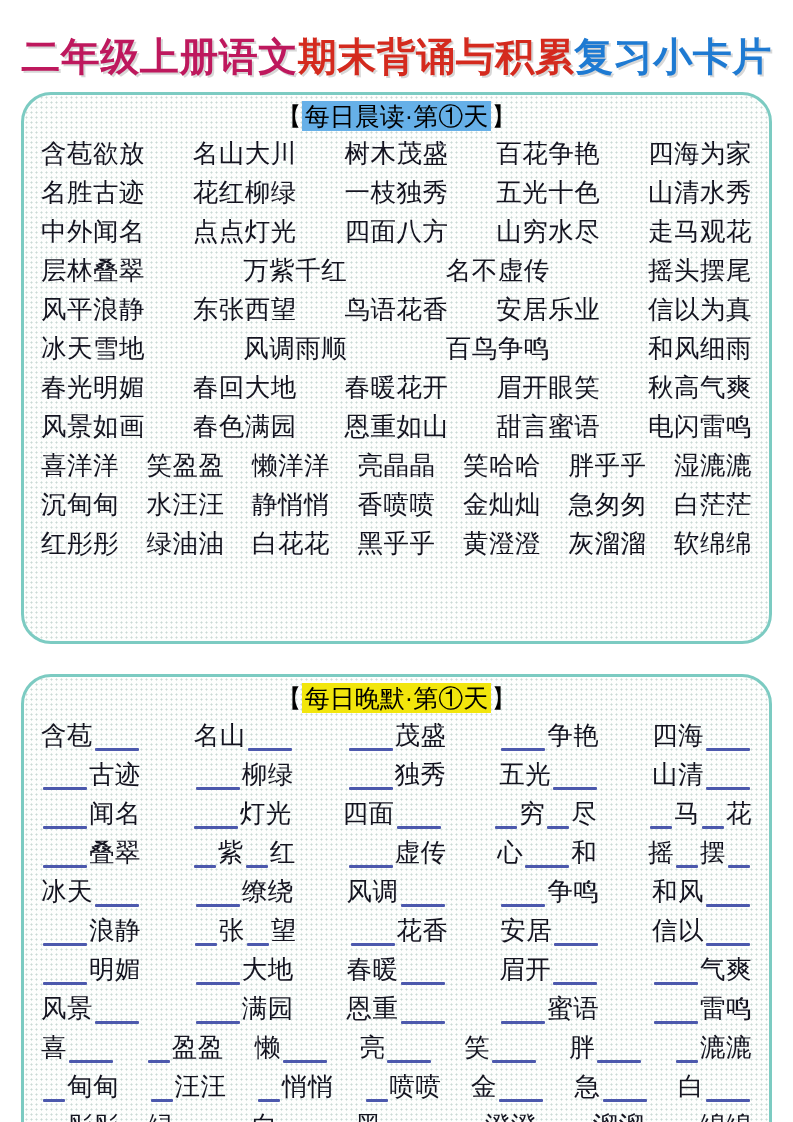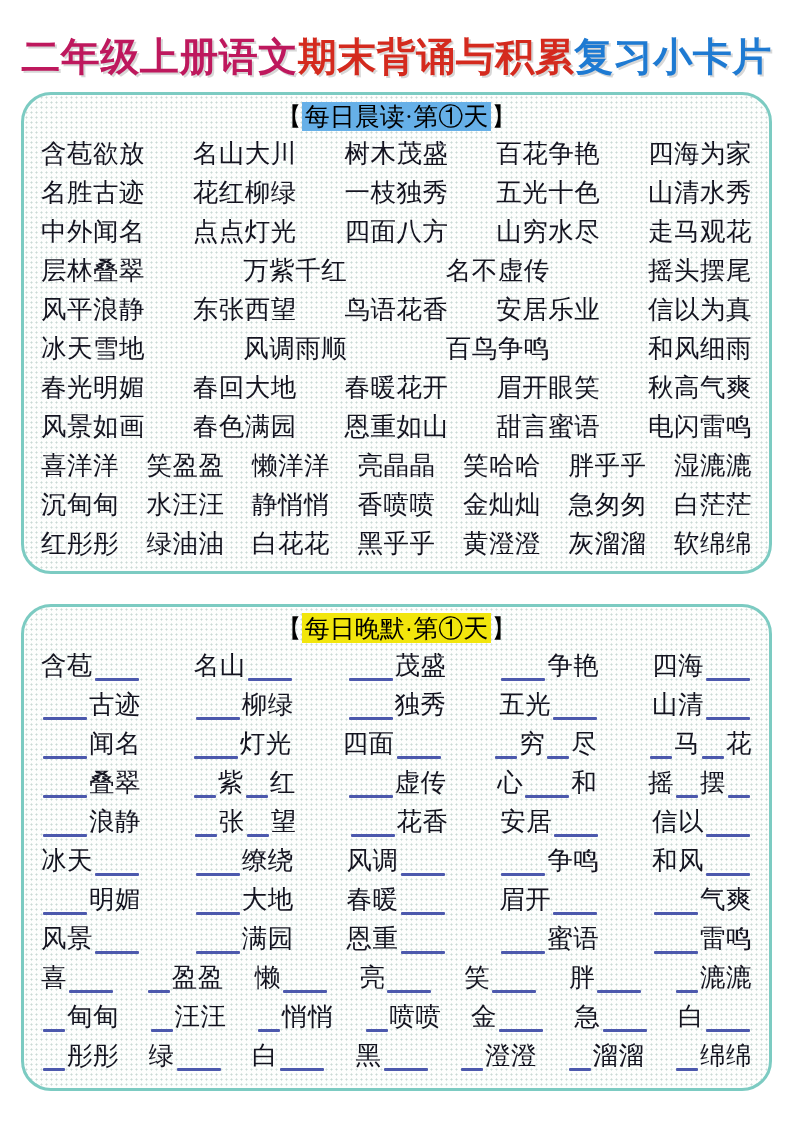--- a/index.html
+++ b/index.html
@@ -20,21 +20,21 @@
   .card {
     box-sizing:border-box;
     margin:0 21px;
     border:3px solid #7ccbc2;
     border-radius:30px;
     padding:5px 17px 10px;
     background-color:#fdfefd;
     background-image:radial-gradient(circle, rgba(120,160,150,0.38) 0.9px, rgba(0,0,0,0) 1.15px);
     background-size:5px 5px;
   }
-  .card.morning { height:482px;font-family:Liberation Serif, serif; }
+  .card.morning { height:552px; }
   .card.evening { height:487px; margin-top:30px; }
   .section-header {
     text-align:center;
     font-size:25px;
     height:34px; line-height:33px;
     color:#000;
     white-space:nowrap;
   }
   .section-header .hl { padding:1px 3px; }
   .rows { display:flex; flex-direction:column;text-align:center; }
@@ -175,32 +175,32 @@
         <span class="item"><span class="blank" style="width: 22px; background: rgb(76, 89, 173);"></span><span>马</span><span class="blank" style="width: 22px; background: rgb(76, 89, 173);"></span><span>花</span></span>
       </div>
       <div class="row">
         <span class="item"><span class="blank" style="width: 44px; background: rgb(76, 89, 173);"></span><span>叠翠</span></span>
         <span class="item"><span class="blank" style="width: 22px; background: rgb(76, 89, 173);"></span><span>紫</span><span class="blank" style="width: 22px; background: rgb(76, 89, 173);"></span><span>红</span></span>
         <span class="item"><span class="blank" style="width: 44px; background: rgb(76, 89, 173);"></span><span>虚传</span></span>
         <span class="item"><span>心</span><span class="blank" style="width: 44px; background: rgb(76, 89, 173);"></span><span>和</span></span>
         <span class="item"><span>摇</span><span class="blank" style="width: 22px; background: rgb(76, 89, 173);"></span><span>摆</span><span class="blank" style="width: 22px; background: rgb(76, 89, 173);"></span></span>
       </div>
       <div class="row">
+        <span class="item"><span>冰天</span><span class="blank" style="width: 44px; background: rgb(76, 89, 173);"></span></span>
+        <span class="item"><span class="blank" style="width: 44px; background: rgb(76, 89, 173);"></span><span>缭绕</span></span>
+        <span class="item"><span>风调</span><span class="blank" style="width: 44px; background: rgb(76, 89, 173);"></span></span>
+        <span class="item"><span class="blank" style="width: 44px; background: rgb(76, 89, 173);"></span><span>争鸣</span></span>
+        <span class="item"><span>和风</span><span class="blank" style="width: 44px; background: rgb(76, 89, 173);"></span></span>
+      </div>
+      <div class="row">
         <span class="item"><span class="blank" style="width: 44px; background: rgb(76, 89, 173);"></span><span>浪静</span></span>
         <span class="item"><span class="blank" style="width: 22px; background: rgb(76, 89, 173);"></span><span>张</span><span class="blank" style="width: 22px; background: rgb(76, 89, 173);"></span><span>望</span></span>
         <span class="item"><span class="blank" style="width: 44px; background: rgb(76, 89, 173);"></span><span>花香</span></span>
         <span class="item"><span>安居</span><span class="blank" style="width: 44px; background: rgb(76, 89, 173);"></span></span>
         <span class="item"><span>信以</span><span class="blank" style="width: 44px; background: rgb(76, 89, 173);"></span></span>
-      </div>
-      <div class="row">
-        <span class="item"><span>冰天</span><span class="blank" style="width: 44px; background: rgb(76, 89, 173);"></span></span>
-        <span class="item"><span class="blank" style="width: 44px; background: rgb(76, 89, 173);"></span><span>缭绕</span></span>
-        <span class="item"><span>风调</span><span class="blank" style="width: 44px; background: rgb(76, 89, 173);"></span></span>
-        <span class="item"><span class="blank" style="width: 44px; background: rgb(76, 89, 173);"></span><span>争鸣</span></span>
-        <span class="item"><span>和风</span><span class="blank" style="width: 44px; background: rgb(76, 89, 173);"></span></span>
       </div>
       <div class="row">
         <span class="item"><span class="blank" style="width: 44px; background: rgb(76, 89, 173);"></span><span>明媚</span></span>
         <span class="item"><span class="blank" style="width: 44px; background: rgb(76, 89, 173);"></span><span>大地</span></span>
         <span class="item"><span>春暖</span><span class="blank" style="width: 44px; background: rgb(76, 89, 173);"></span></span>
         <span class="item"><span>眉开</span><span class="blank" style="width: 44px; background: rgb(76, 89, 173);"></span></span>
         <span class="item"><span class="blank" style="width: 44px; background: rgb(76, 89, 173);"></span><span>气爽</span></span>
       </div>
       <div class="row">
         <span class="item"><span>风景</span><span class="blank" style="width: 44px; background: rgb(76, 89, 173);"></span></span>

